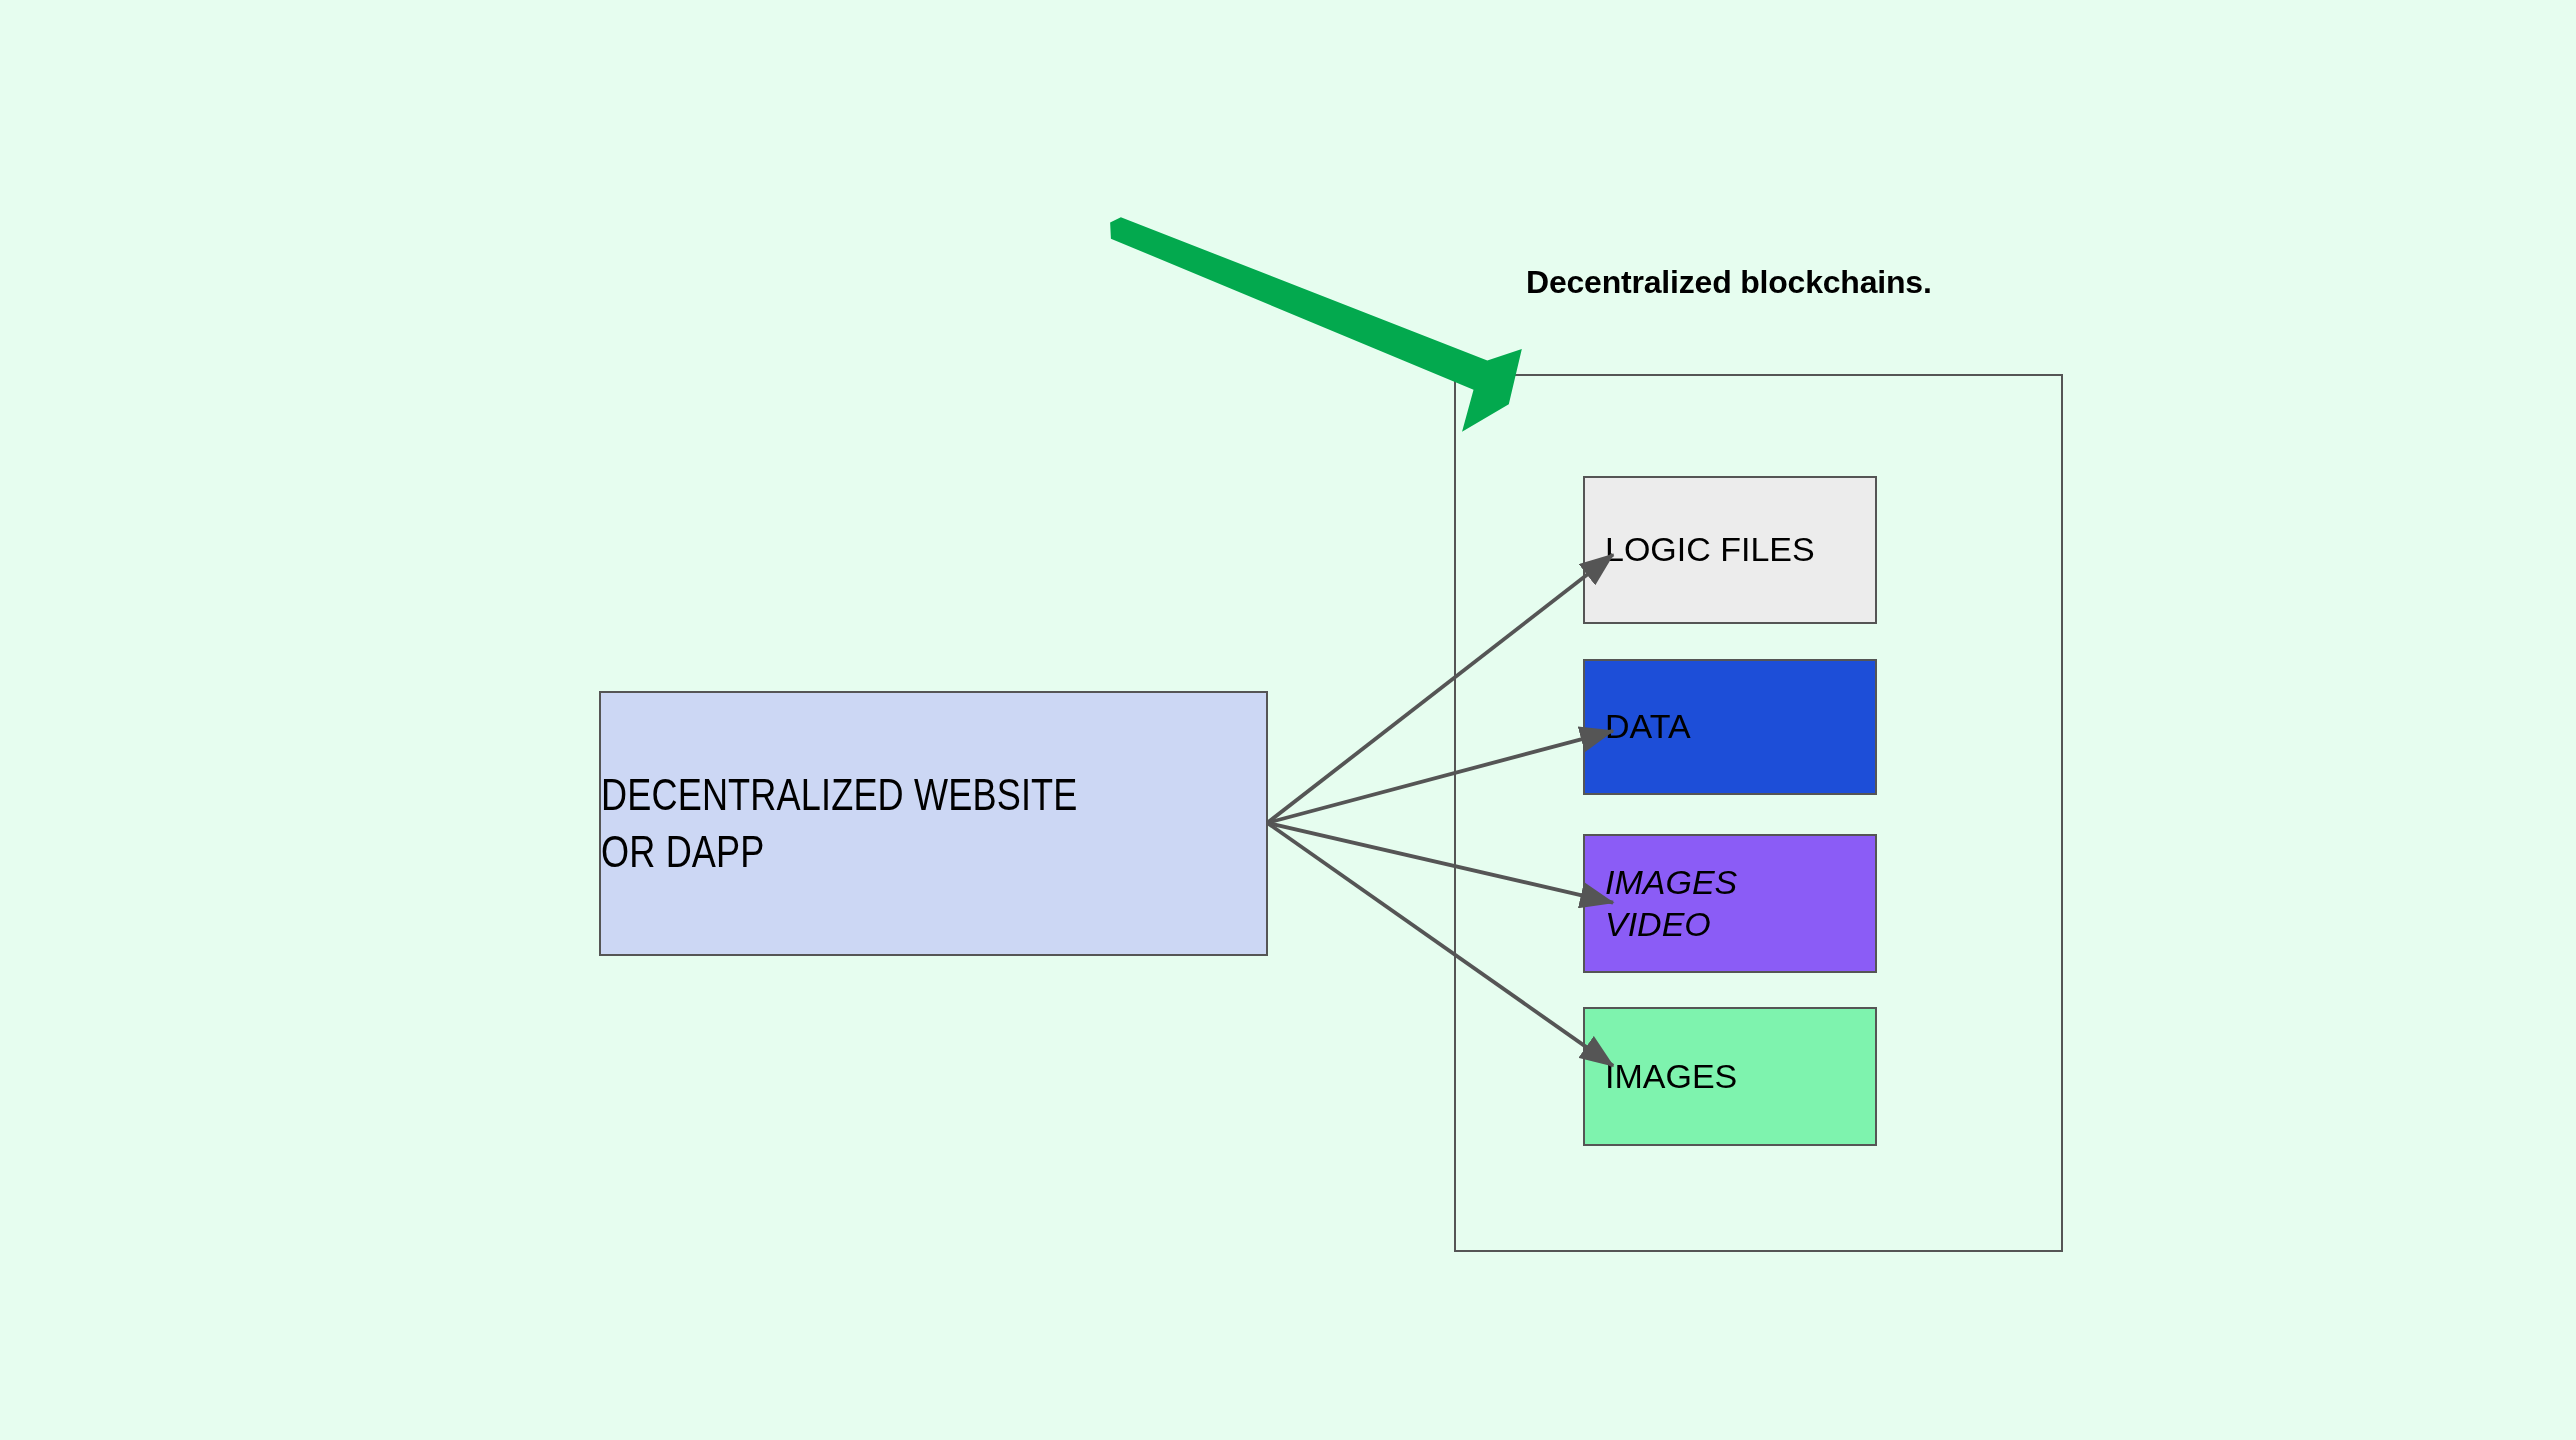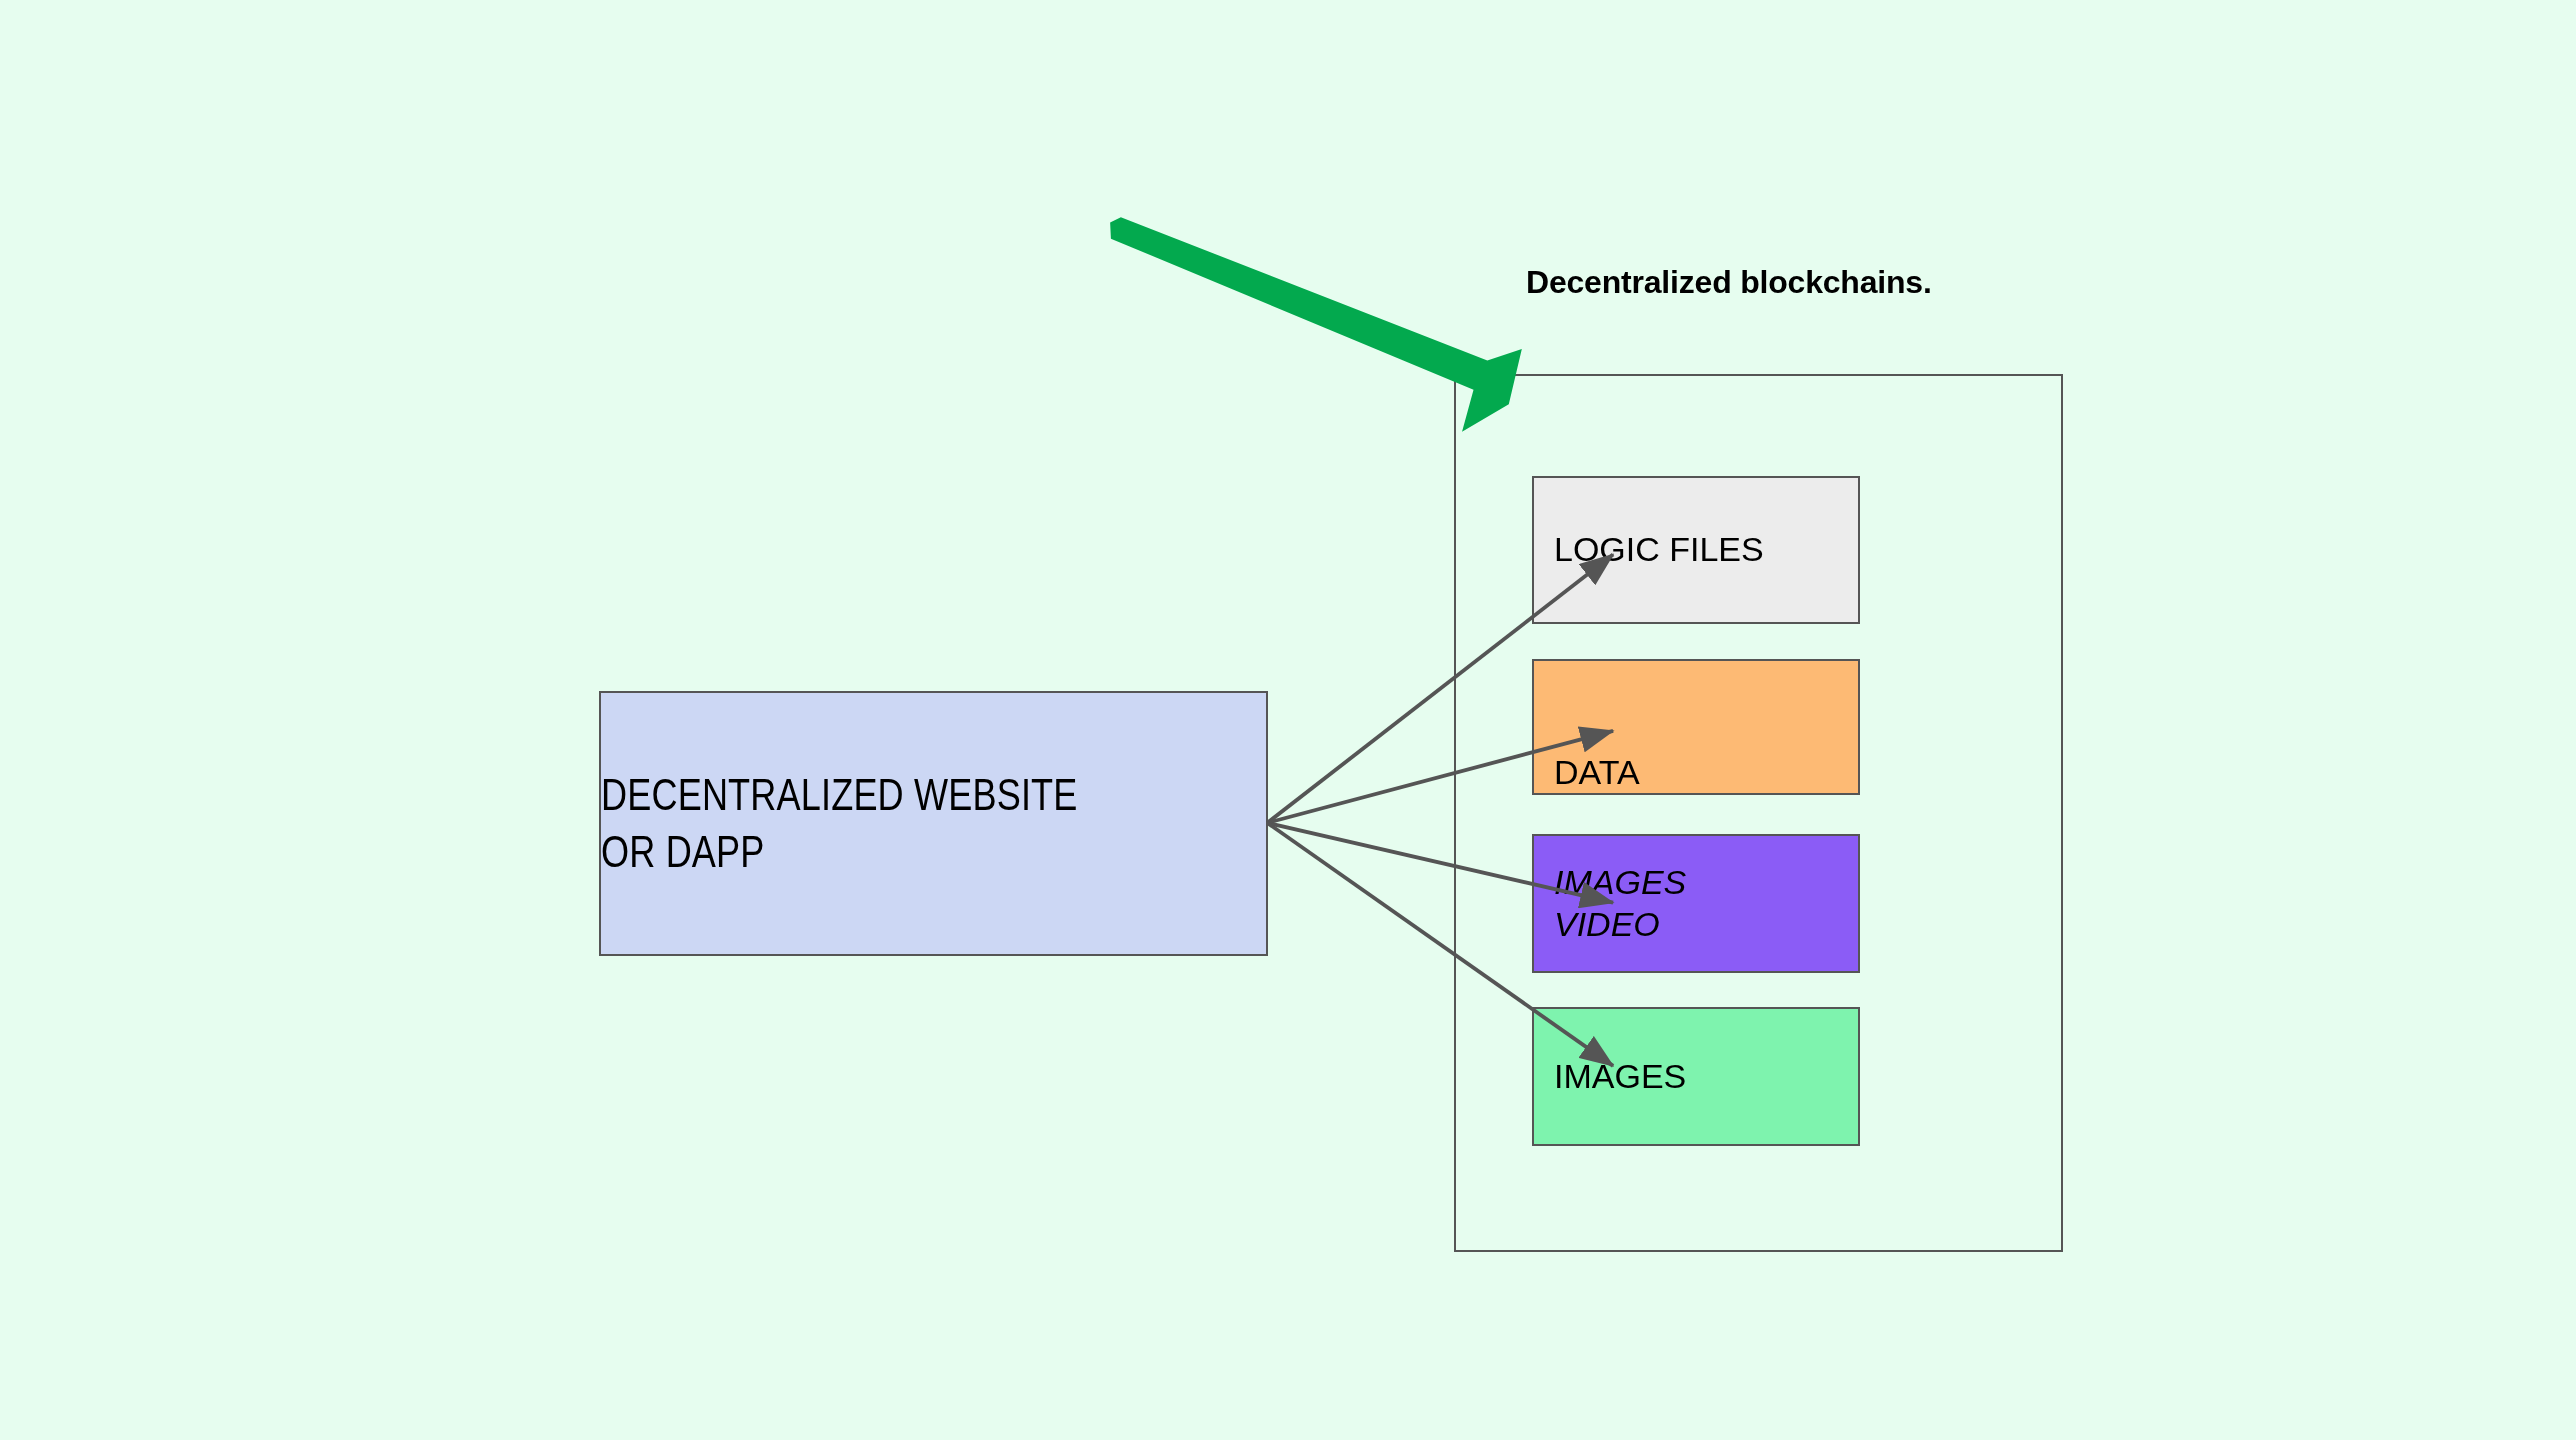--- a/index.html
+++ b/index.html
@@ -45,28 +45,28 @@
     font-stretch: condensed;
   }
   #main-node .label-inner {
     display: inline-block;
     transform: scaleX(0.82);
     transform-origin: left center;
   }
 
   
   .stack-node {
-    left: 1532px;
-    width: 328px;
+    left: 1583px;
+    width: 294px;
     font-size: 34px;
     line-height: 1.22;
     padding-left: 20px;
   }
   #node-logic  { top: 476px;  height: 148px; background: #ececec; }
-  #node-data   { top: 659px;  height: 136px; background: #fdba74; justify-content: flex-end; }
+  #node-data   { top: 659px;  height: 136px; background: #1d4ed8; }
   #node-media  { top: 834px; height: 139px; background: #8b5cf6; font-style: italic; }
   #node-money  { top: 1007px; height: 139px; background: #7ef3ae; }
 
   
   #group-frame {
     position: absolute;
     box-sizing: border-box;
     left: 1454px;
     top: 374px;
     width: 609px;

